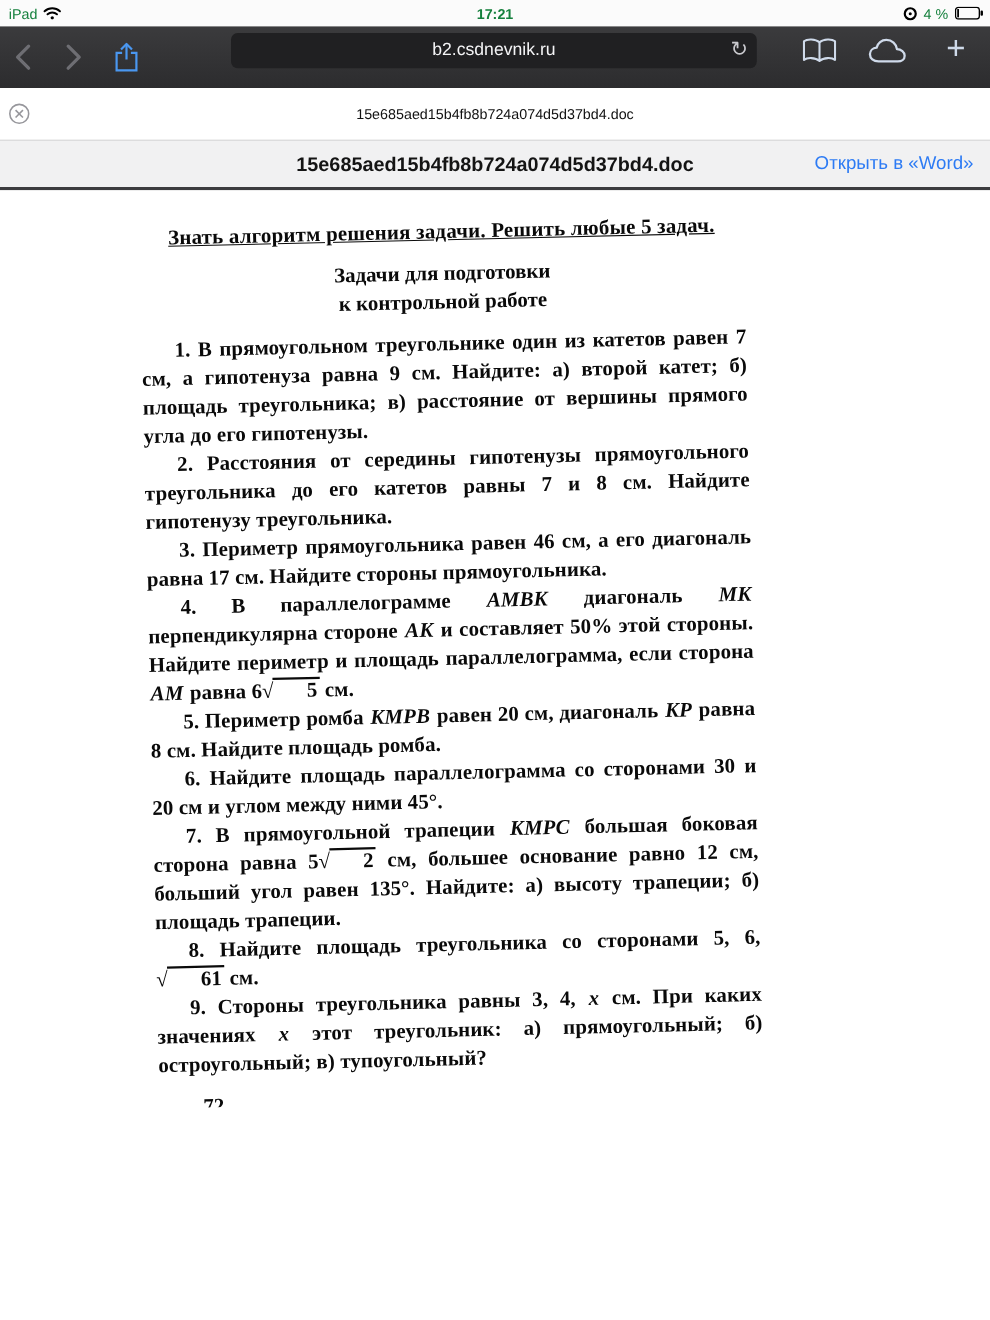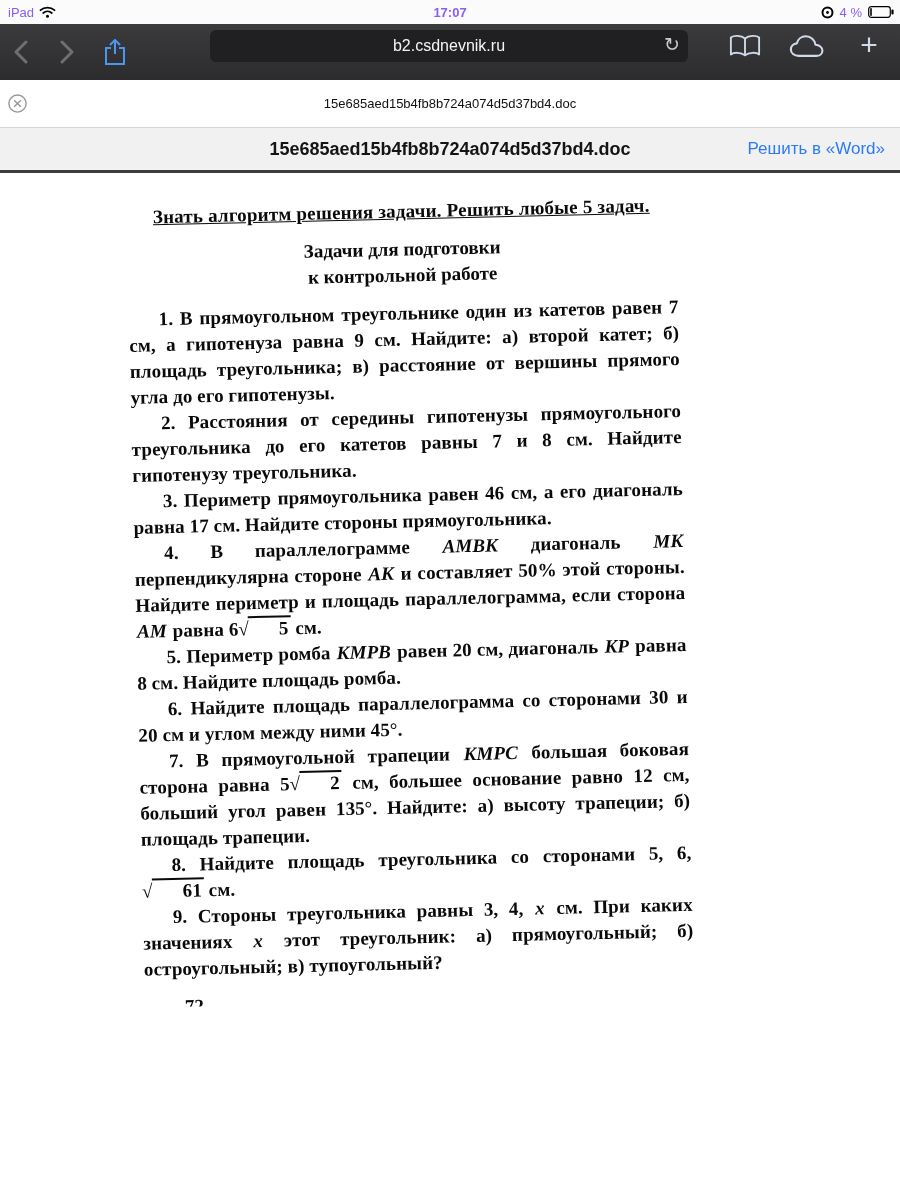--- a/index.html
+++ b/index.html
@@ -4,21 +4,21 @@
 <style>
   html,body{margin:0;padding:0;}
   body{
     width:900px;height:1200px;overflow:hidden;background:#ffffff;
     font-family:"Liberation Sans", sans-serif;
     -webkit-font-smoothing:antialiased;
   }
   
   .status-bar{
     height:24px;background:#fbfbfb;display:flex;align-items:center;
-    font-size:13px;color:#8b5cf6;position:relative;
+    font-size:13px;color:#15803d;position:relative;
   }
   .status-left{display:flex;align-items:center;gap:5px;padding-left:8px;}
   .status-time{position:absolute;left:0;right:0;text-align:center;font-weight:700;}
   .status-right{margin-left:auto;display:flex;align-items:center;gap:6px;padding-right:6px;}
   
   .toolbar{
     height:56px;background:linear-gradient(#3b3b3d,#2c2c2e);
     display:flex;align-items:center;position:relative;
   }
   .nav-btn{width:44px;height:44px;display:flex;align-items:center;justify-content:center;}
@@ -93,21 +93,21 @@
   <div class="status-left">
     <span>iPad</span>
     <span>
       <svg width="17" height="12" viewBox="0 0 17 12">
         <path d="M1.5 4.2 a10.5 10.5 0 0 1 14 0" fill="none" stroke="#000" stroke-width="1.8" stroke-linecap="round"></path>
         <path d="M4.2 7 a6.5 6.5 0 0 1 8.6 0" fill="none" stroke="#000" stroke-width="1.8" stroke-linecap="round"></path>
         <circle cx="8.5" cy="10.2" r="1.5" fill="#000"></circle>
       </svg>
     </span>
   </div>
-  <div class="status-time">17:07</div>
+  <div class="status-time">17:21</div>
   <div class="status-right">
     <span>
       <svg width="13" height="13" viewBox="0 0 13 13">
         <circle cx="6.5" cy="6.5" r="5" fill="none" stroke="#000" stroke-width="2"></circle>
         <circle cx="6.5" cy="6.5" r="1.4" fill="#000"></circle>
       </svg>
     </span>
     <span>4 %</span>
     <span>
       <svg width="26" height="12" viewBox="0 0 26 12">
@@ -175,21 +175,21 @@
       <circle cx="11" cy="11" r="9" fill="none" stroke="#97979c" stroke-width="1.5"></circle>
       <line x1="7.5" y1="7.5" x2="14.5" y2="14.5" stroke="#97979c" stroke-width="1.5"></line>
       <line x1="14.5" y1="7.5" x2="7.5" y2="14.5" stroke="#97979c" stroke-width="1.5"></line>
     </svg>
   </span>
   <div class="dl-name">15e685aed15b4fb8b724a074d5d37bd4.doc</div>
 </div>
 
 <div class="preview-header">
   <div class="preview-name">15e685aed15b4fb8b724a074d5d37bd4.doc</div>
-  <div class="open-in">Решить в «Word»</div>
+  <div class="open-in">Открыть в «Word»</div>
 </div>
 
 <div class="doc-area">
   <div class="scan">
     <div class="doc-title">Знать алгоритм решения задачи. Решить любые 5 задач.</div>
     <div class="doc-heading">Задачи для подготовки</div>
     <div class="doc-heading">к контрольной работе</div>
     <div class="problems">
         <p class="problem">1. В прямоугольном треугольнике один из катетов равен 7 см, а гипотенуза равна 9 см. Найдите: а) второй катет; б) площадь треугольника; в) расстояние от вершины прямого угла до его гипотенузы.</p>
         <p class="problem">2. Расстояния от середины гипотенузы прямоугольного треугольника до его катетов равны 7 и 8 см. Найдите гипотенузу треугольника.</p>

